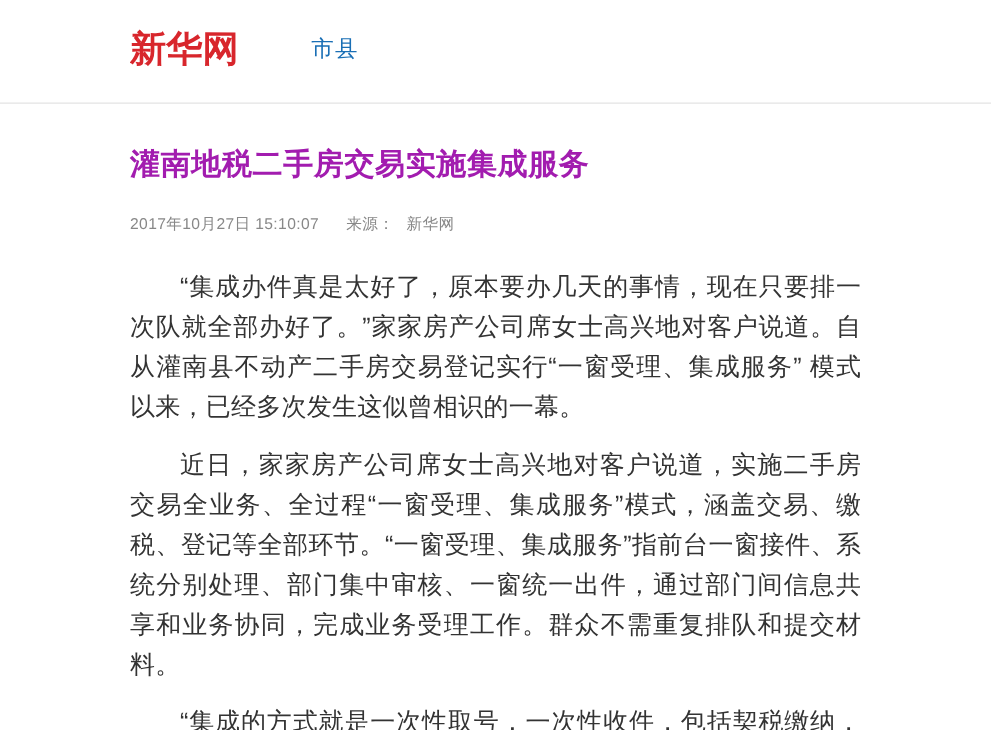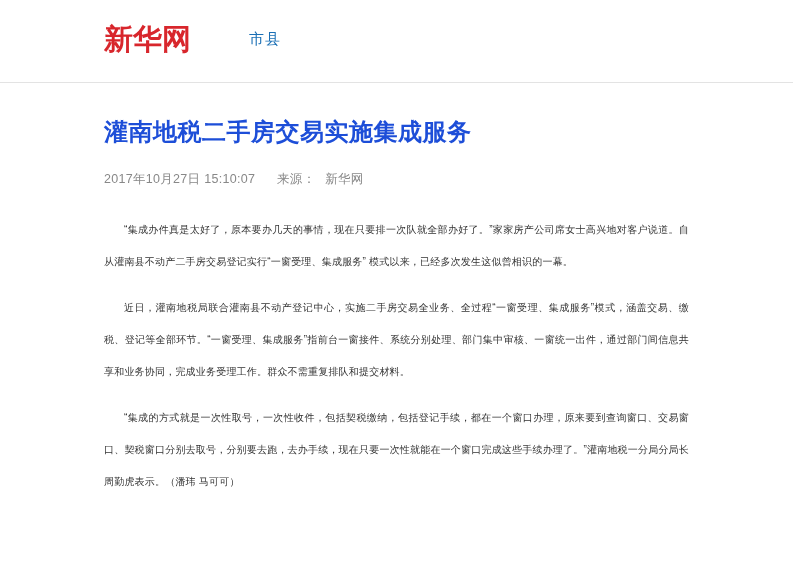--- a/index.html
+++ b/index.html
@@ -43,38 +43,38 @@
   }
   .logo-divider {
     width: 7px;
   }
   .logo-jiangsu {
     display: block;
     height: 34px;
   }
   .nav-item {
     margin-left: 28px;
-    font-size: 15px;
+    font-size: 18px;
     color: #1a6fb5;
     letter-spacing: 1px;
     text-decoration: none;
     line-height: 34px;
   }
 
   
   .article {
     position: relative;
     padding: 0 104px;
   }
   .article-title {
     margin: 0;
     padding-top: 32px;
     font-size: 24px;
     font-weight: bold;
-    color: #1d4ed8;
+    color: #a21caf;
     letter-spacing: 0.5px;
     line-height: 34px;
   }
   .article-meta {
     margin-top: 22px;
     font-size: 12.5px;
     color: #888888;
     letter-spacing: 0.3px;
   }
   .article-meta .meta-source-label {
@@ -83,21 +83,21 @@
   }
   .article-meta .meta-source-value {
     margin-left: 6px;
   }
 
   .article-body {
     margin-top: 26px;
   }
   .article-body p {
     margin: 0 0 14px 0;
-    font-size: 10px;
+    font-size: 20px;
     line-height: 32px;
     color: #333333;
     text-indent: 2em;
     text-align: justify;
     letter-spacing: 0.2px;
   }
 </style>
 </head>
 <body>
 
@@ -124,19 +124,19 @@
     <h1 class="article-title">灌南地税二手房交易实施集成服务</h1>
 
     <div class="article-meta">
       <span>2017年10月27日 15:10:07</span>
       <span class="meta-source-label">来源：</span>
       <span class="meta-source-value">新华网</span>
     </div>
 
     <div class="article-body">
       <p>“集成办件真是太好了，原本要办几天的事情，现在只要排一次队就全部办好了。”家家房产公司席女士高兴地对客户说道。自从灌南县不动产二手房交易登记实行“一窗受理、集成服务” 模式以来，已经多次发生这似曾相识的一幕。</p>
-      <p>近日，灌南地税局联合灌南县不动产登记中心，实施二手房交易全业务、全过程“一窗受理、集成服务”模式，涵盖交易、缴税、登记等全部环节。“一窗受理、集成服务”指前台一窗接件、系统分别处理、部门集中审核、一窗统一出件，通过部门间信息共享和业务协同，完成业务受理工作。群众不需重复排队和提交材料。</p>
+      <p>近日，家家房产公司席女士高兴地对客户说道，实施二手房交易全业务、全过程“一窗受理、集成服务”模式，涵盖交易、缴税、登记等全部环节。“一窗受理、集成服务”指前台一窗接件、系统分别处理、部门集中审核、一窗统一出件，通过部门间信息共享和业务协同，完成业务受理工作。群众不需重复排队和提交材料。</p>
       <p>“集成的方式就是一次性取号，一次性收件，包括契税缴纳，包括登记手续，都在一个窗口办理，原来要到查询窗口、交易窗口、契税窗口分别去取号，分别要去跑，去办手续，现在只要一次性就能在一个窗口完成这些手续办理了。”灌南地税一分局分局长周勤虎表示。（潘玮 马可可）</p>
     </div>
 
   </div>
 
 </div>
 
 </body></html>

